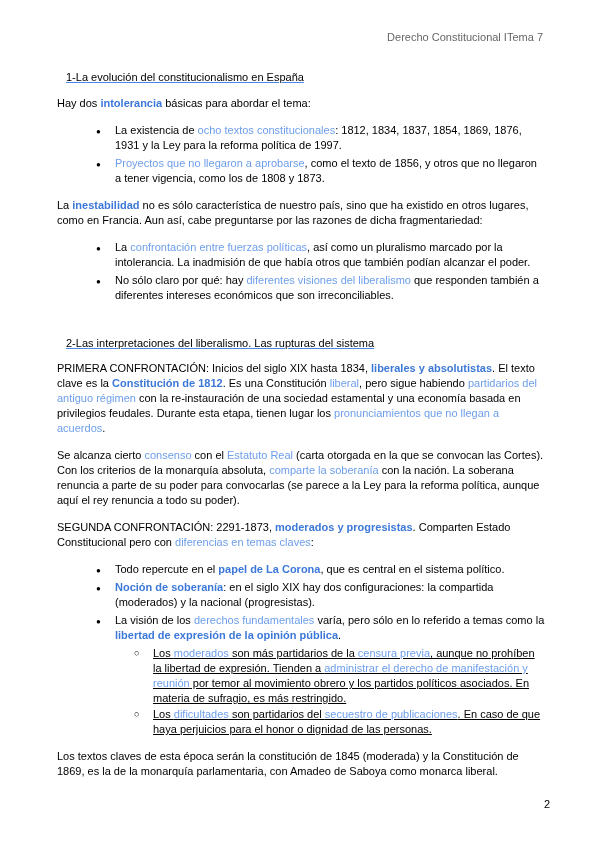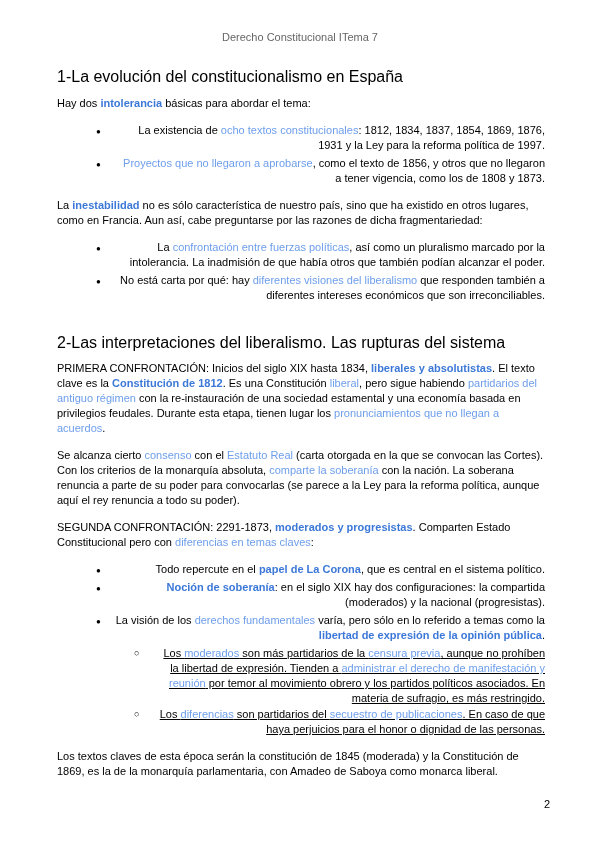--- a/index.html
+++ b/index.html
@@ -14,35 +14,36 @@
   html,body{background:#e8e8e8;}
   .page{
     width:600px;height:848px;position:relative;overflow:hidden;
     background:var(--c-page);
     font-family:"Liberation Sans", sans-serif;
     color:var(--c-text);
     margin:0 auto;
   }
   .running-header{
     position:absolute;top:31px;left:57px;right:57px;
-    display:flex;justify-content:center;
+    display:flex;justify-content:flex-end;
     font-size:11px;line-height:13px;color:var(--c-header);
   }
   .content{
     position:absolute;top:64px;left:57px;width:488px;
     font-size:11px;line-height:15px;
   }
   .h1,.h2{
-    font-size:16px;line-height:18px;font-weight:400;
+    font-size:11px;line-height:18px;font-weight:400;
     color:var(--c-heading);
-    margin:4px 0 10px 0;
+    margin:4px 0 10px 9px;
+    text-decoration:underline;
   }
   .h2{margin-top:31px;margin-bottom:9px;}
   .para{margin:0 0 12px 0;}
-  .list{margin:0 0 12px 0;text-align:right;}
+  .list{margin:0 0 12px 0;}
   .li{position:relative;margin-bottom:3px;}
   .li.lvl1{padding-left:58px;}
   .li.lvl1::before{
     content:"\25CF";position:absolute;left:39px;top:1px;
     font-size:8px;color:var(--c-text);
   }
   .li.lvl2{padding-left:96px;margin-bottom:1px;text-decoration:underline;}
   .li.lvl2::before{
     content:"\25CB";position:absolute;left:77px;top:0px;
     font-size:9px;color:var(--c-text);
@@ -67,30 +68,30 @@
   <div class="content">
       <div class="h1"><span class="run-n">1-La evolución del constitucionalismo en España</span></div>
       <div class="para"><span class="run-n">Hay dos </span><span class="run-b">intolerancia</span><span class="run-n"> básicas para abordar el tema:</span></div>
       <div class="list">
         <div class="li lvl1"><span class="run-n">La existencia de </span><span class="run-l">ocho textos constitucionales</span><span class="run-n">: 1812, 1834, 1837, 1854, 1869, 1876, 1931  y la Ley para la reforma política de 1997.</span></div>
         <div class="li lvl1"><span class="run-l">Proyectos que no llegaron a aprobarse</span><span class="run-n">, como el texto de 1856, y otros que no llegaron a tener vigencia, como los de 1808 y 1873.</span></div>
       </div>
       <div class="para"><span class="run-n">La </span><span class="run-b">inestabilidad</span><span class="run-n"> no es sólo característica de nuestro país, sino que ha existido en otros lugares, como en Francia. Aun así, cabe preguntarse por las razones de dicha fragmentariedad:</span></div>
       <div class="list">
         <div class="li lvl1"><span class="run-n">La </span><span class="run-l">confrontación entre fuerzas políticas</span><span class="run-n">, así como un pluralismo marcado por la intolerancia. La inadmisión de que había otros que también podían alcanzar el poder.</span></div>
-        <div class="li lvl1"><span class="run-n">No está carta por qué: hay </span><span class="run-l">diferentes visiones del liberalismo</span><span class="run-n"> que responden también a diferentes intereses económicos que son irreconciliables.</span></div>
+        <div class="li lvl1"><span class="run-n">No sólo claro por qué: hay </span><span class="run-l">diferentes visiones del liberalismo</span><span class="run-n"> que responden también a diferentes intereses económicos que son irreconciliables.</span></div>
       </div>
       <div class="h2"><span class="run-n">2-Las interpretaciones del liberalismo. Las rupturas del sistema</span></div>
       <div class="para"><span class="run-n">PRIMERA CONFRONTACIÓN: Inicios del siglo XIX hasta 1834, </span><span class="run-b">liberales y absolutistas</span><span class="run-n">. El texto clave es la </span><span class="run-b">Constitución de 1812</span><span class="run-n">. Es una Constitución </span><span class="run-l">liberal</span><span class="run-n">, pero sigue habiendo </span><span class="run-l">partidarios del antiguo régimen</span><span class="run-n"> con la re-instauración de una sociedad estamental y una economía basada en privilegios feudales. Durante esta etapa, tienen lugar los </span><span class="run-l">pronunciamientos que no llegan a acuerdos</span><span class="run-n">.</span></div>
       <div class="para"><span class="run-n">Se alcanza cierto </span><span class="run-l">consenso</span><span class="run-n"> con el </span><span class="run-l">Estatuto Real</span><span class="run-n"> (carta otorgada en la que se convocan las Cortes). Con los criterios de la monarquía absoluta, </span><span class="run-l">comparte la soberanía</span><span class="run-n"> con la nación. La soberana renuncia a parte de su poder para convocarlas (se parece a la Ley para la reforma política, aunque aquí el rey renuncia a todo su poder).</span></div>
       <div class="para"><span class="run-n">SEGUNDA CONFRONTACIÓN: 2291-1873, </span><span class="run-b">moderados y progresistas</span><span class="run-n">. Comparten Estado Constitucional pero con </span><span class="run-l">diferencias en temas claves</span><span class="run-n">:</span></div>
       <div class="list">
         <div class="li lvl1"><span class="run-n">Todo repercute en el </span><span class="run-b">papel de La Corona</span><span class="run-n">, que es central en el sistema político.</span></div>
         <div class="li lvl1"><span class="run-b">Noción de soberanía</span><span class="run-n">: en el siglo XIX hay dos configuraciones: la compartida (moderados) y la nacional (progresistas).</span></div>
         <div class="li lvl1"><span class="run-n">La visión de los </span><span class="run-l">derechos fundamentales</span><span class="run-n"> varía, pero sólo en lo referido a temas como la </span><span class="run-b">libertad de expresión de la opinión pública</span><span class="run-n">.</span></div>
         <div class="li lvl2"><span class="run-n">Los </span><span class="run-l">moderados</span><span class="run-n"> son más partidarios de la </span><span class="run-l">censura previa</span><span class="run-n">, aunque no prohíben la libertad de expresión. Tienden a </span><span class="run-l">administrar el derecho de manifestación y reunión</span><span class="run-n"> por temor al movimiento obrero y los partidos políticos asociados. En materia de sufragio, es más restringido.</span></div>
-        <div class="li lvl2"><span class="run-n">Los </span><span class="run-l">diferencias</span><span class="run-n"> son partidarios del </span><span class="run-l">secuestro de publicaciones</span><span class="run-n">. En caso de que haya perjuicios para el honor o dignidad de las personas.</span></div>
+        <div class="li lvl2"><span class="run-n">Los </span><span class="run-l">dificultades</span><span class="run-n"> son partidarios del </span><span class="run-l">secuestro de publicaciones</span><span class="run-n">. En caso de que haya perjuicios para el honor o dignidad de las personas.</span></div>
       </div>
       <div class="para"><span class="run-n">Los textos claves de esta época serán la constitución de 1845 (moderada) y la Constitución de 1869, es la de la monarquía parlamentaria, con Amadeo de Saboya como monarca liberal.</span></div>
     </div>
 
   <div class="page-number">2</div>
 </div>
 
 </body></html>

